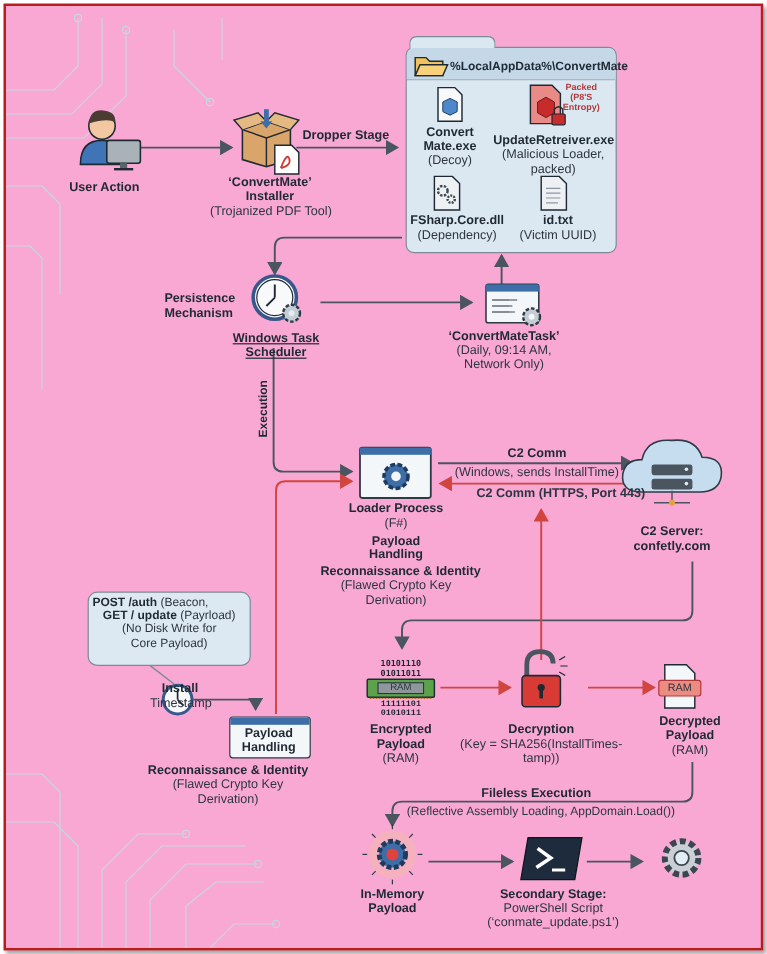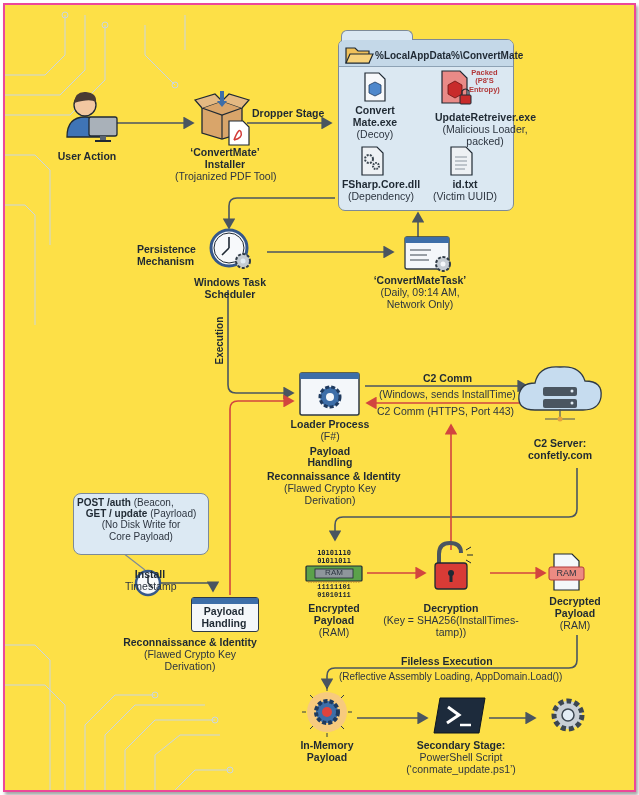--- a/index.html
+++ b/index.html
@@ -1,19 +1,19 @@
 <!DOCTYPE html>
 <html><head>
 <meta charset="utf-8">
 <style>
   html, body { margin: 0; padding: 0; }
   body { width: 639px; height: 795px; background: #ffffff; position: relative; overflow: hidden;
          font-family: "Liberation Sans", sans-serif; color: #1c2430; }
   .frame { position: absolute; left: 3px; top: 3px; width: 629px; height: 785px;
-           background: #fde047; border: 2px solid #ec4899; box-shadow: 2px 3px 3px rgba(0,0,0,0.35); overflow: hidden; }
+           background: #f9a8d4; border: 2px solid #b91c1c; box-shadow: 2px 3px 3px rgba(0,0,0,0.35); overflow: hidden; }
   svg.layer { position: absolute; left: 0; top: 0; }
   .lbl { position: absolute; text-align: center; line-height: 1.12; font-size: 10.5px; white-space: nowrap; }
   .b { font-weight: bold; color: #1f2933; }
   .r { color: #2d3540; }
   .red { color: #b1393a; font-weight: bold; }
   .folder-box { position: absolute; left: 333px; top: 34px; width: 174px; height: 170px;
                 background: #dbe8f2; border: 1.5px solid #7d8a98; border-radius: 7px; }
   .folder-head { position: absolute; left: 0; top: 0; right: 0; height: 26px; background: #c4d8e8;
                  border-bottom: 1px solid #8da2b5; border-radius: 6px 6px 0 0; }
   .folder-tab { position: absolute; left: 2px; top: -10px; width: 70px; height: 12px; background: #dbe8f2;
@@ -269,21 +269,21 @@
   <div class="lbl red" style="left:464px;top:64px;font-size:7.5px;">
     <div>Packed</div>
     <div>(P8'S</div>
     <div>Entropy)</div>
   </div>
   <div class="lbl" style="left:344px;top:100px;width:52px;">
     <div class="b">Convert</div>
     <div class="b">Mate.exe</div>
     <div class="r">(Decoy)</div>
   </div>
-  <div class="lbl" style="left:406px;top:107px;width:100px;margin-left:24px;">
+  <div class="lbl" style="left:406px;top:107px;width:100px;">
     <div class="b">UpdateRetreiver.exe</div>
     <div class="r">(Malicious Loader,</div>
     <div class="r">packed)</div>
   </div>
   <div class="lbl" style="left:336px;top:174px;width:80px;">
     <div class="b">FSharp.Core.dll</div>
     <div class="r">(Dependency)</div>
   </div>
   <div class="lbl" style="left:420px;top:174px;width:80px;">
     <div class="b">id.txt</div>
@@ -295,21 +295,21 @@
     <div class="b">‘ConvertMate’</div>
     <div class="b">Installer</div>
     <div class="r">(Trojanized PDF Tool)</div>
   </div>
   <div class="lbl b" style="left:247px;top:103px;">Dropper Stage</div>
 
   <div class="lbl b" style="left:132px;top:239px;text-align:left;">
     <div>Persistence</div>
     <div>Mechanism</div>
   </div>
-  <div class="lbl b" style="left:185px;top:272px;width:80px;">
+  <div class="lbl b" style="left:185px;top:272px;width:80px;text-decoration:underline;">
     <div>Windows Task</div>
     <div>Scheduler</div>
   </div>
   <div class="lbl" style="left:365px;top:270px;width:100px;">
     <div class="b">‘ConvertMateTask’</div>
     <div class="r">(Daily, 09:14 AM,</div>
     <div class="r">Network Only)</div>
   </div>
   <div class="lbl b" style="left:191px;top:330px;transform:rotate(-90deg);transform-origin:center;font-size:10px;">Execution</div>
 
@@ -317,21 +317,21 @@
     <div class="b">Loader Process</div>
     <div class="r">(F#)</div>
     <div class="b" style="margin-top:3px;">Payload</div>
     <div class="b">Handling</div>
     <div class="b" style="margin-top:2px;">Reconnaissance &amp; Identity</div>
     <div class="r">(Flawed Crypto Key</div>
     <div class="r">Derivation)</div>
   </div>
   <div class="lbl b" style="left:418px;top:368px;">C2 Comm</div>
   <div class="lbl r" style="left:374px;top:384px;">(Windows, sends InstallTime)</div>
-  <div class="lbl r" style="left:372px;top:401px;">C2 Comm (HTTPS, Port 443)</div>
+  <div class="lbl r" style="left:392px;top:401px;font-weight:bold;">C2 Comm (HTTPS, Port 443)</div>
   <div class="lbl b" style="left:515px;top:433px;width:80px;">
     <div>C2 Server:</div>
     <div>confetly.com</div>
   </div>
 
   <div class="bubble"></div>
   <div class="lbl" style="left:72px;top:492px;width:128px;font-size:10px;">
     <div style="text-align:left;"><span class="b">POST /auth</span><span class="r"> (Beacon,</span></div>
     <div style="text-align:center;"><span class="b">GET / update</span><span class="r"> (Payrload)</span></div>
     <div class="r">(No Disk Write for</div>

